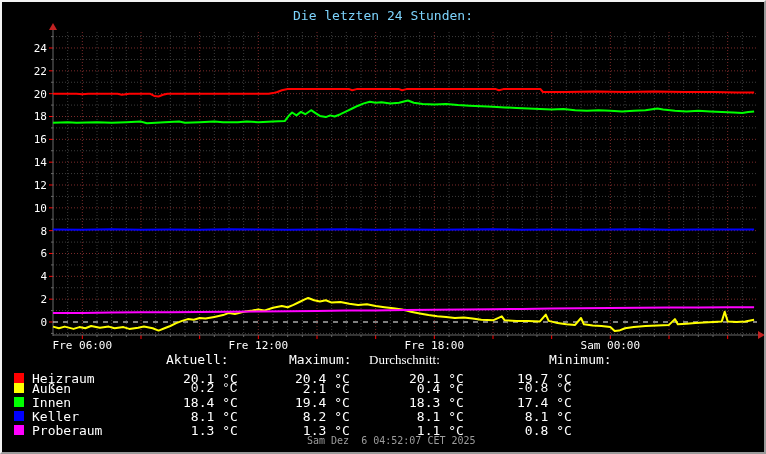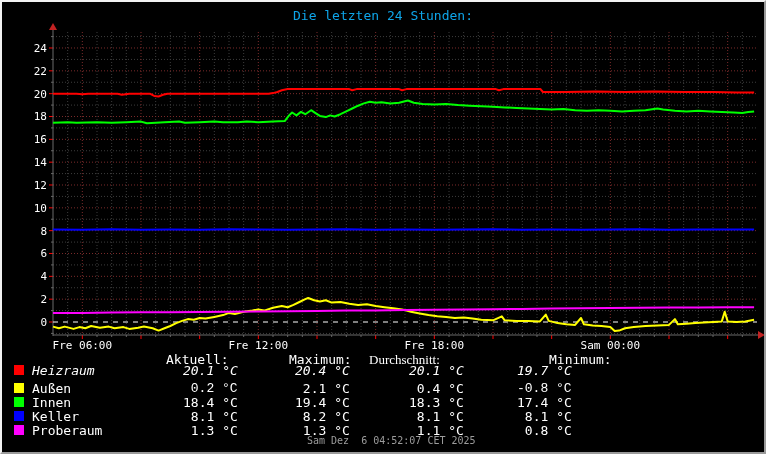--- a/index.html
+++ b/index.html
@@ -5,21 +5,21 @@
   html,body{margin:0;padding:0;background:#555;}
   #frame{
     position:relative;width:766px;height:454px;box-sizing:border-box;
     background:#000;overflow:hidden;
     border:2px solid;border-color:#f2f2f2 #9a9a9a #9a9a9a #f2f2f2;
     font-family:"DejaVu Sans Mono","Liberation Mono",monospace;
     color:#fff;
   }
   #title{
     position:absolute;top:6px;left:0;width:762px;text-align:center;
-    font-size:13px;line-height:15px;color:#0ea5e9;
+    font-size:13px;line-height:15px;color:#7dd3fc;
   }
   #plot-svg{position:absolute;left:0;top:0;}
   .axis-label{font-family:"DejaVu Sans Mono","Liberation Mono",monospace;font-size:11px;fill:#fff;}
   #legend{position:absolute;left:0;top:348px;width:762px;height:86px;font-size:13px;}
   .lg-hdr{position:absolute;top:2px;white-space:pre;}
   .lg-row{position:absolute;left:0;width:762px;height:14px;}
   .lg-sq{position:absolute;left:12px;top:1px;width:10px;height:10px;}
   .lg-name{position:absolute;left:30px;top:-1px;white-space:pre;}
   .lg-val{position:absolute;top:-1px;white-space:pre;}
   #timestamp{
@@ -227,21 +227,21 @@
         <text x="256.3333333333333" y="347" text-anchor="middle" class="axis-label">Fre 12:00</text>
         <text x="432.3333333333333" y="347" text-anchor="middle" class="axis-label">Fre 18:00</text>
         <text x="608.3333333333333" y="347" text-anchor="middle" class="axis-label">Sam 00:00</text>
       </g>
     </svg>
   <div id="legend">
       <span class="lg-hdr" style="left: 164px; text-align: right;">Aktuell:</span>
       <span class="lg-hdr" style="left: 287px;">Maximum:</span>
       <span class="lg-hdr" style="left: 367px; font-family: Liberation Serif, serif;">Durchschnitt:</span>
       <span class="lg-hdr" style="left: 514px; margin-left: 33px;">Minimum:</span>
-      <div class="lg-row" style="top: 14px; font-style: italic;">
+      <div class="lg-row" style="top: 22px;">
         <span class="lg-sq" style="background: rgb(255, 0, 0);"></span>
         <span class="lg-name">Heizraum</span>
         <span class="lg-val" style="left: 181px;">20.1 °C</span>
         <span class="lg-val" style="left: 293px; text-align: center;">20.4 °C</span>
         <span class="lg-val" style="left: 407px;">20.1 °C</span>
         <span class="lg-val" style="left: 515px;">19.7 °C</span>
       </div>
       <div class="lg-row" style="top: 32px;">
         <span class="lg-sq" style="background: rgb(255, 255, 0);"></span>
         <span class="lg-name">Außen</span>

